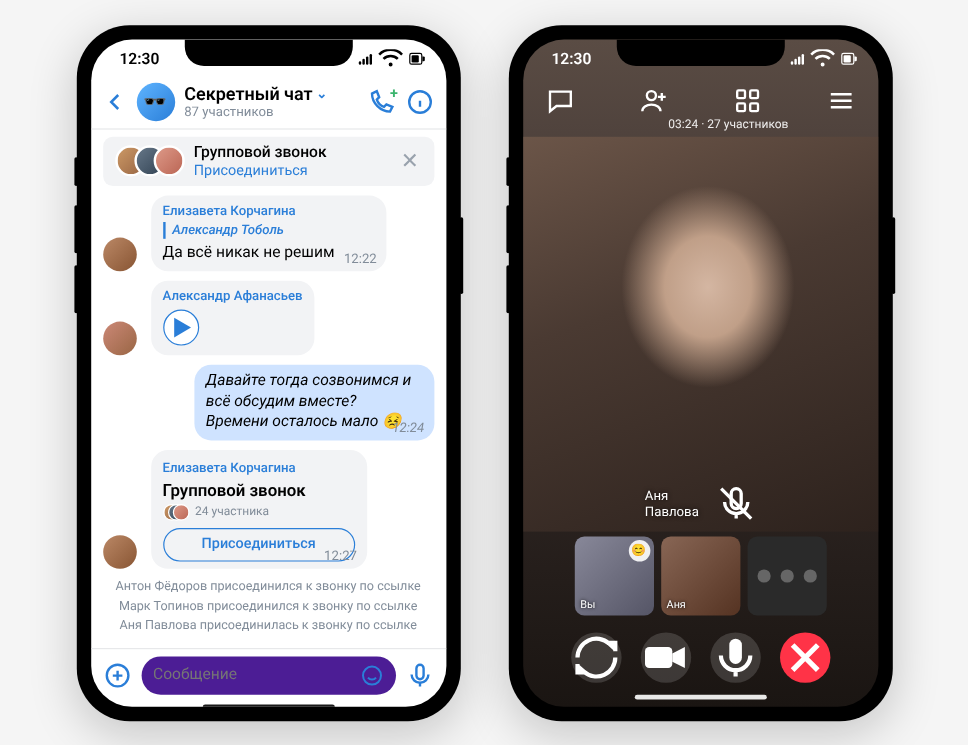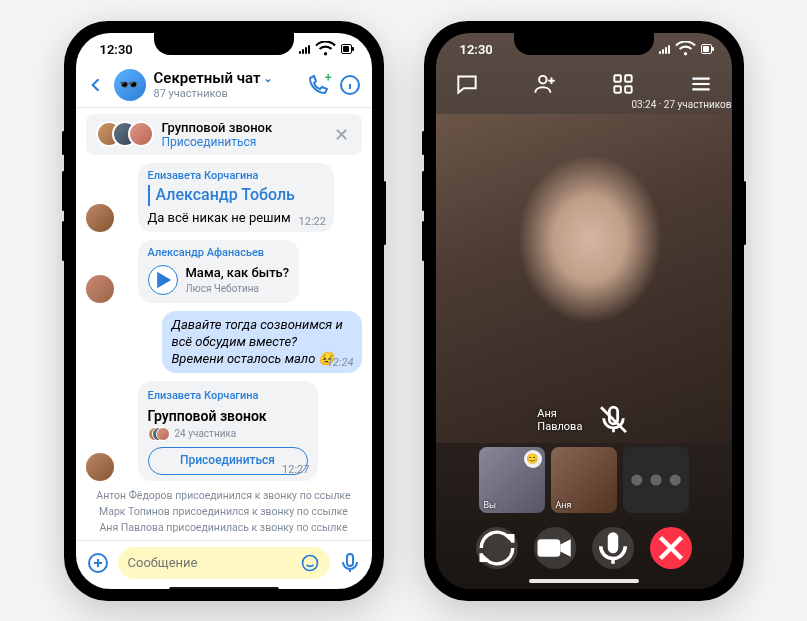--- a/index.html
+++ b/index.html
@@ -39,57 +39,57 @@
   .call-banner { background:#f2f3f5; border-radius:8px; padding:6px 10px; display:flex; align-items:center; gap:8px; margin-bottom:8px; }
   .stacked { display:flex; flex-shrink:0; }
   .stacked .sa { width:26px; height:26px; border-radius:50%; border:2px solid #fff; }
   .stacked .sa:not(:first-child){ margin-left:-10px; }
   .sa1{background:linear-gradient(135deg,#c96,#964)}.sa2{background:linear-gradient(135deg,#678,#345)}.sa3{background:linear-gradient(135deg,#d98,#b65)}
   .call-banner .txt { flex:1; }
   .call-banner .t1 { font-size:13px; font-weight:500; }
   .call-banner .t2 { font-size:12px; color:#2a7ed8; }
   .close-x { color:#99a2ad; font-size:18px; width:20px; height:20px; display:flex; align-items:center; justify-content:center; }
 
-  .msg-row { display:flex; gap:24px; margin-bottom:8px; align-items:flex-end; }
+  .msg-row { display:flex; gap:12px; margin-bottom:8px; align-items:flex-end; }
   .msg-row.out { justify-content:flex-end;font-style:italic; }
   .msg-av { width:28px;height:28px;border-radius:50%;flex-shrink:0;background:linear-gradient(135deg,#b86,#853);}
   .msg-av.a2{background:linear-gradient(135deg,#c87,#964);}
   .bub { max-width: 200px; padding:6px 10px; border-radius:14px; position:relative; font-size:13px; line-height:1.3; }
   .bub.in { background:#f2f3f5; color:#000; }
   .bub.out { background:#cfe3ff; color:#000; }
   .bub .name { font-size:11px; color:#2a7ed8; font-weight:500; display:block; margin-bottom:2px; }
   .reply { border-left:2px solid #2a7ed8; padding-left:6px; margin-bottom:4px; }
-  .reply .name { font-size:16px; color:#2a7ed8; }
+  .reply .name { font-size:11px; color:#2a7ed8;font-style:italic; }
   .reply .rtxt { font-size:11px; color:#555; }
   .voice { display:flex; align-items:center; gap:8px; padding:2px 0; }
   .play-btn { width:30px; height:30px; border-radius:50%; background:#fff; border:1.5px solid #2a7ed8; display:flex; align-items:center; justify-content:center; color:#2a7ed8; }
   .voice-info .vt{font-size:13px;font-weight:500;}
   .voice-info .va{font-size:10px;color:#818c99;}
   .ts { position:absolute; bottom:3px; right:8px; font-size:11px; color:#818c99; }
   .out .ts { right:8px; }
   .call-card .bub { background:#f2f3f5; padding:8px 10px 6px; }
   .call-card .name{font-size:11px;color:#2a7ed8;margin-bottom:3px;}
   .call-card .ct{font-size:14px;font-weight:600;margin-bottom:2px;}
   .call-card .cp{display:flex;align-items:flex-start;gap:5px;margin-bottom:6px;}
   .call-card .cp .sa{width:14px;height:14px;border-width:1px;}
   .call-card .cp span{font-size:10px;color:#818c99;}
   .join-btn { border:1.5px solid #2a7ed8; color:#2a7ed8; border-radius:14px; padding:5px 0; text-align:center; font-size:12px; font-weight:500; }
   .sys-msg { text-align:center; font-size:10.5px; color:#818c99; margin:3px 0; }
 
   .composer { display:flex; align-items:center; gap:8px; padding:6px 10px; border-top:1px solid #e7e8ea; }
   .cicon { width:26px; height:26px; display:flex; align-items:center; justify-content:center; color:#2a7ed8; }
-  .input-wrap { flex:1; background:#fef9c3; border-radius:18px; padding:6px 10px; display:flex; align-items:center; gap:6px; }
+  .input-wrap { flex:1; background:#4c1d95; border-radius:18px; padding:6px 10px; display:flex; align-items:center; gap:6px; }
   .input-wrap input { flex:1; border:none; background:none; outline:none; font-size:13px; color:#818c99; }
 
   
   .vid-screen { background: linear-gradient(180deg, #5a4c44 0%, #3d3230 40%, #2a221f 70%, #1a1512 100%); color:#fff; display:flex; flex-direction:column; }
   .vid-screen .status { color:#fff; }
   .vtop { display:flex; justify-content:space-between; align-items:center; padding: 4px 18px 2px; }
   .vtop .vi { width:26px; height:26px; display:flex; align-items:center; justify-content:center; color:#fff; }
-  .vmeta { text-align:right; font-size:10px; color:#fff; opacity:.9; padding-bottom:4px;margin-left:47px; }
+  .vmeta { text-align:center; font-size:10px; color:#fff; opacity:.9; padding-bottom:4px;margin-left:47px; }
   .vmain { flex:1; position:relative; display:flex; align-items:center; justify-content:center; }
   .vid-placeholder { position:absolute; inset:0; background: radial-gradient(ellipse 120px 140px at 52% 38%, #d4b6a2 0%, #c09f88 30%, transparent 60%), linear-gradient(160deg, #6b5548 0%, #4a3a32 40%, #2d221d 100%); }
   .speaker-tag { position:absolute; bottom:6px; left:50%; transform:translateX(-50%); font-size:11px; color:#fff; display:flex; align-items:center; gap:14px; text-shadow:0 0 4px rgba(0,0,0,.8); }
   .thumbs { display:flex; gap:6px; padding:4px 10px; justify-content:center; }
   .thumb { width:66px; height:66px; border-radius:8px; position:relative; overflow:hidden; flex-shrink:0; }
   .thumb.t1{background:linear-gradient(135deg,#889,#556);}
   .thumb.t2{background:linear-gradient(135deg,#6a7,#384);border:1.5px solid #4cc24c;}
   .thumb.t3{background:linear-gradient(135deg,#865,#532);}
   .thumb.t4{background:#2a2a2a;display:flex;align-items:center;justify-content:center;}
   .thumb .tl{position:absolute;bottom:3px;left:5px;font-size:9px;color:#fff;text-shadow:0 0 3px #000;}
@@ -189,24 +189,20 @@
       <div class="msg-row">
         <div class="msg-av a2"></div>
         <div class="bub in" style="padding:6px 10px">
           <span class="name">Александр Афанасьев</span>
           <div class="voice">
             <div class="play-btn">
                 <svg width="12" height="12" viewBox="0 0 24 24" fill="currentColor">
                   <path d="M7 5v14l12-7z"></path>
                 </svg>
               </div>
-            <div class="voice-info">
-              <div class="vt">Мама, как быть?</div>
-              <div class="va">Люся Чеботина</div>
-            </div>
           </div>
         </div>
       </div>
 
       <div class="msg-row out">
         <div class="bub out">
           <span>Давайте тогда созвонимся и всё обсудим вместе? Времени осталось мало 😣</span>
           <span class="ts">12:24</span>
         </div>
       </div>

